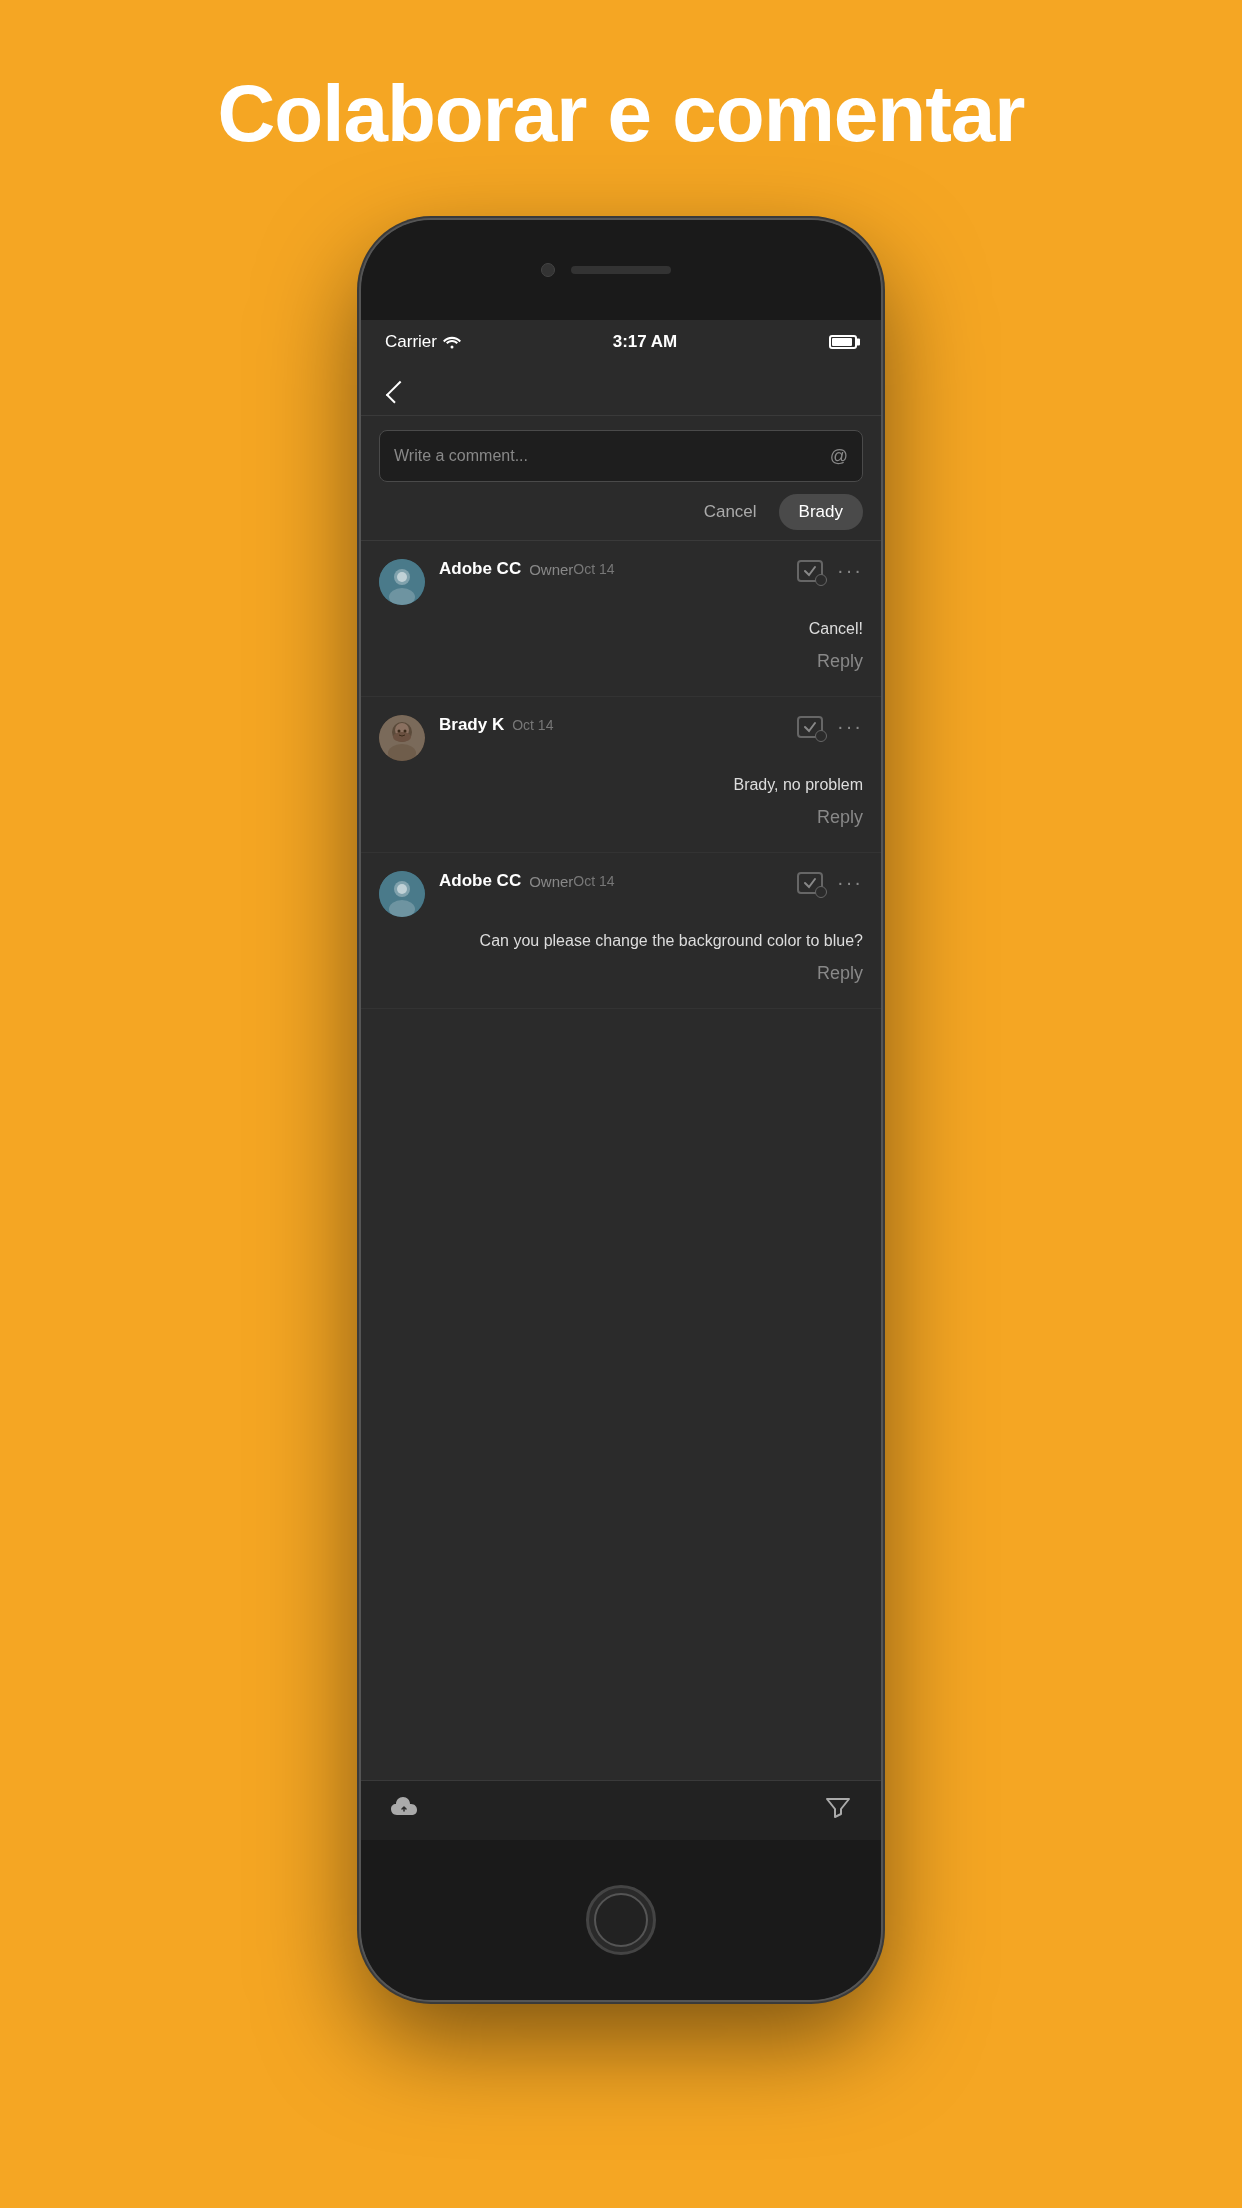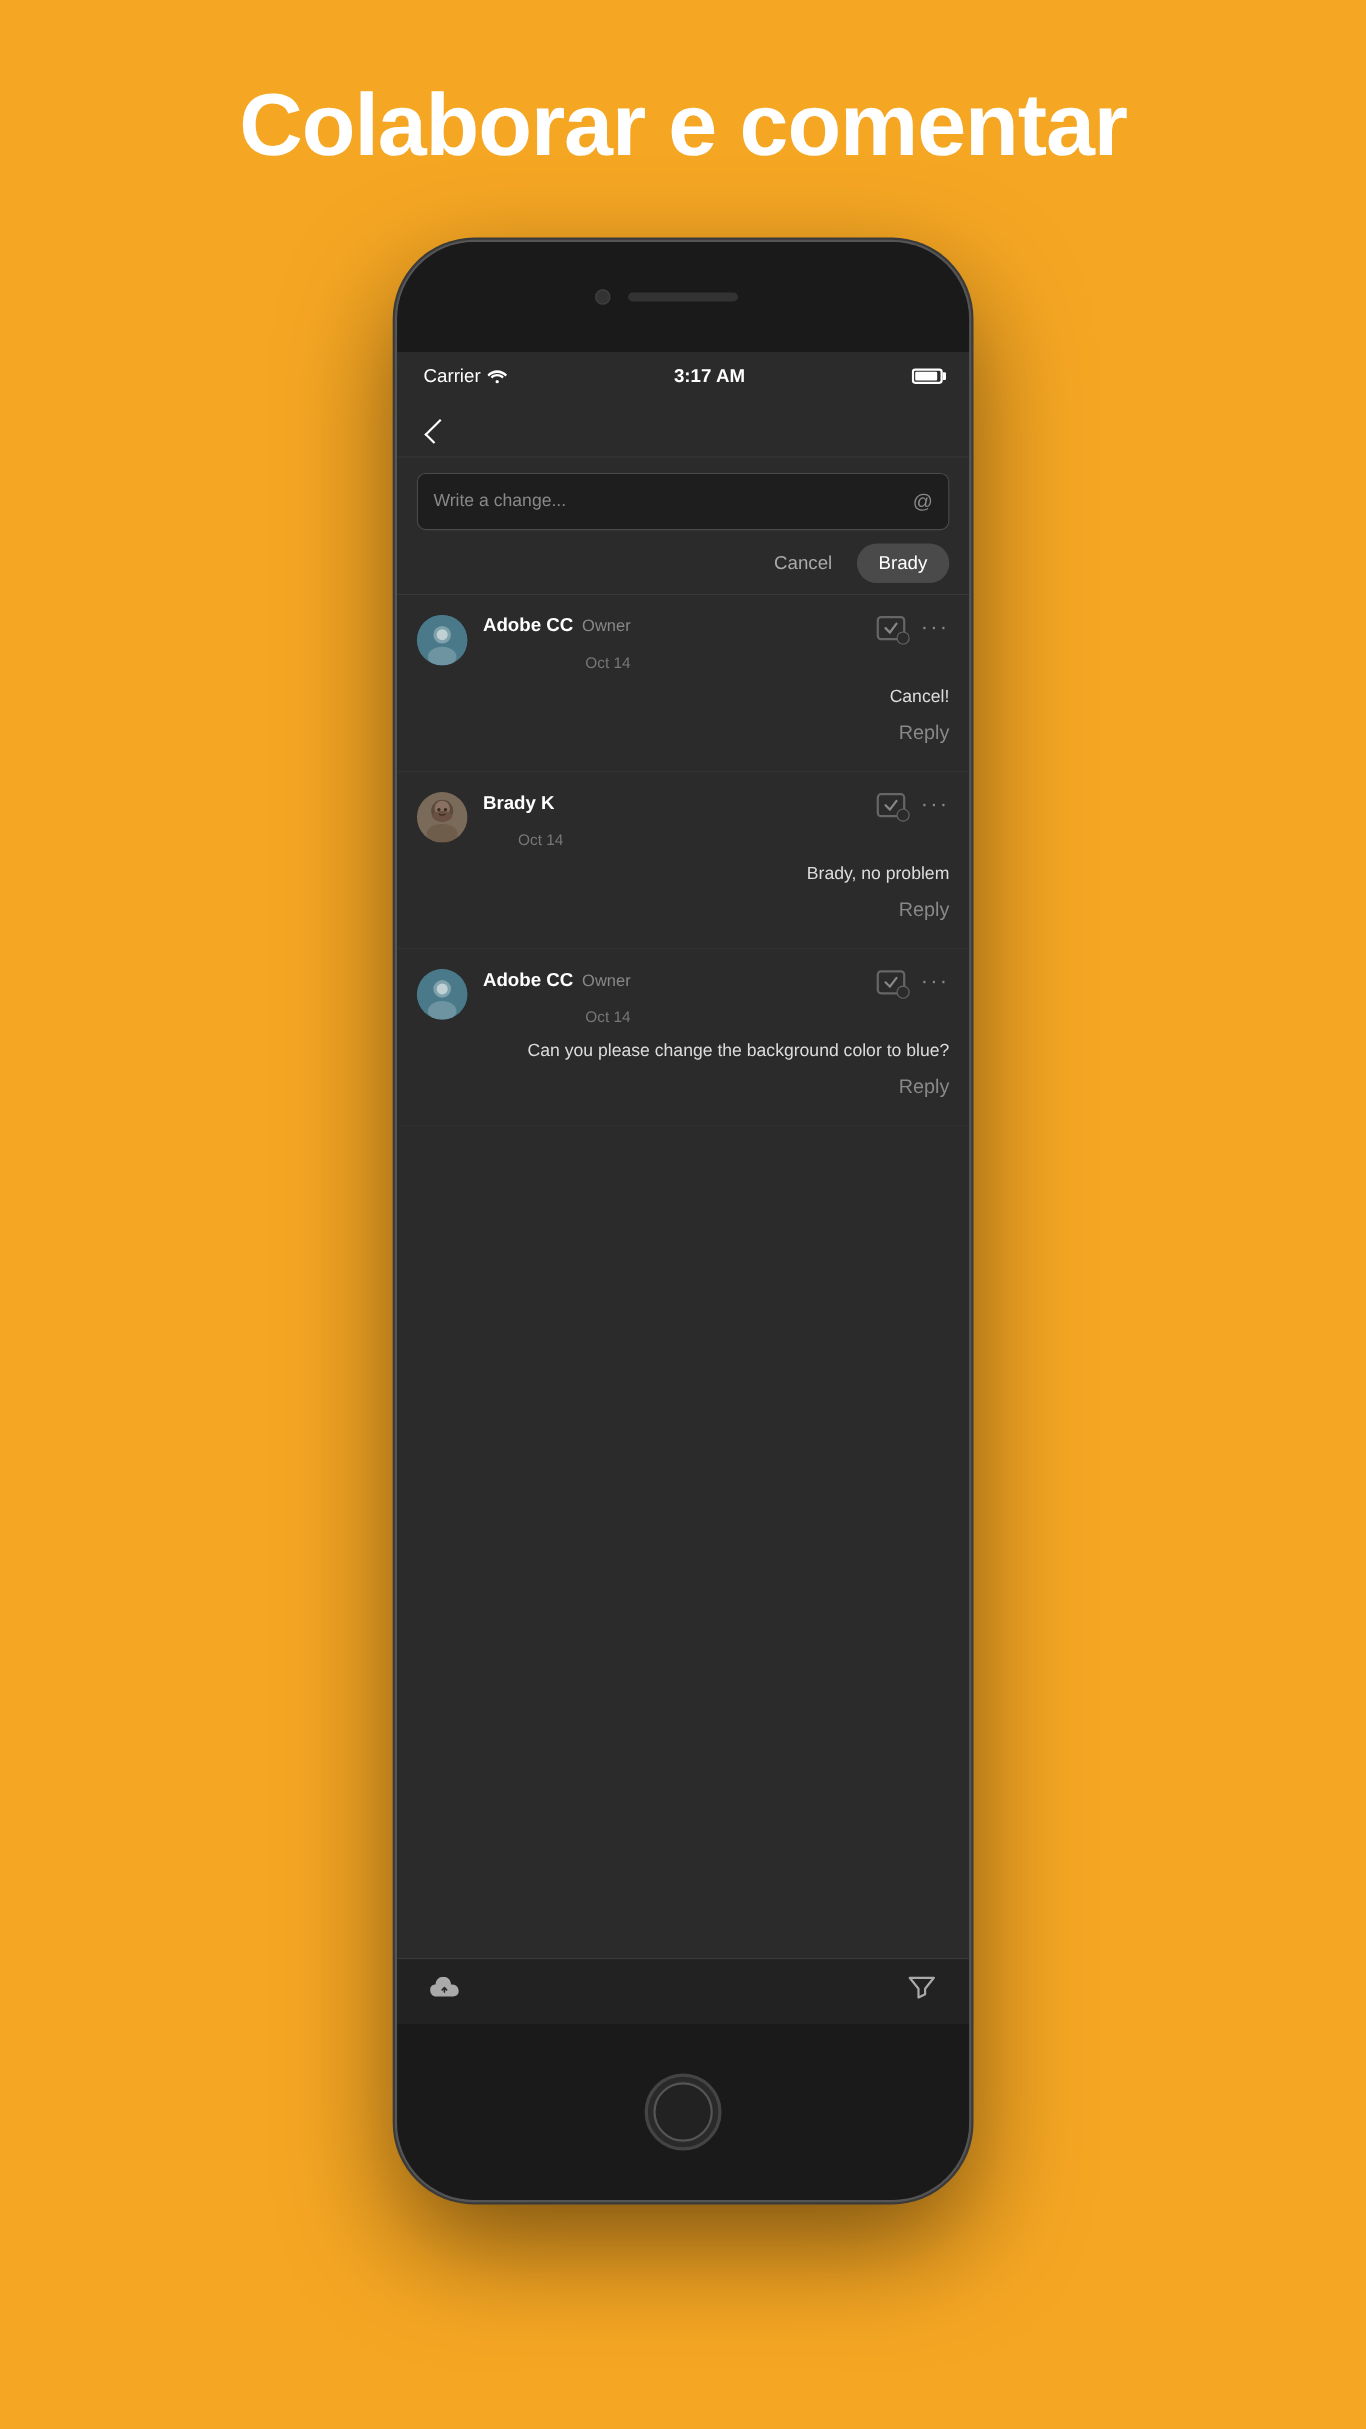--- a/index.html
+++ b/index.html
@@ -265,22 +265,21 @@
       background: linear-gradient(135deg, #4a7a8a 0%, #2d5a6a 100%);
       position: relative;
     }
 
     .avatar-brady {
       background: linear-gradient(135deg, #6a5a4a 0%, #4a3a2d 100%);
     }
 
     .comment-meta {
       display: flex;
-      flex-direction: column;
-      gap: 13px;
+      flex-direction: row;
     }
 
     .comment-user-row {
       display: flex;
       align-items: center;
       gap: 8px;
     }
 
     .comment-username {
       color: #fff;
@@ -441,21 +440,21 @@
     </div>
 
     <div class="nav-bar">
       <div class="back-button">
         <div class="back-chevron"></div>
       </div>
     </div>
 
     <div class="comment-input-area">
       <div class="comment-input-box">
-        <span class="comment-placeholder">Write a change...</span>
+        <span class="comment-placeholder">Write a comment...</span>
         <span class="at-icon">@</span>
       </div>
       <div class="input-actions">
         <span class="btn-cancel">Cancel</span>
         <span class="btn-submit">Brady</span>
       </div>
     </div>
 
     <div class="comments-list">
 

